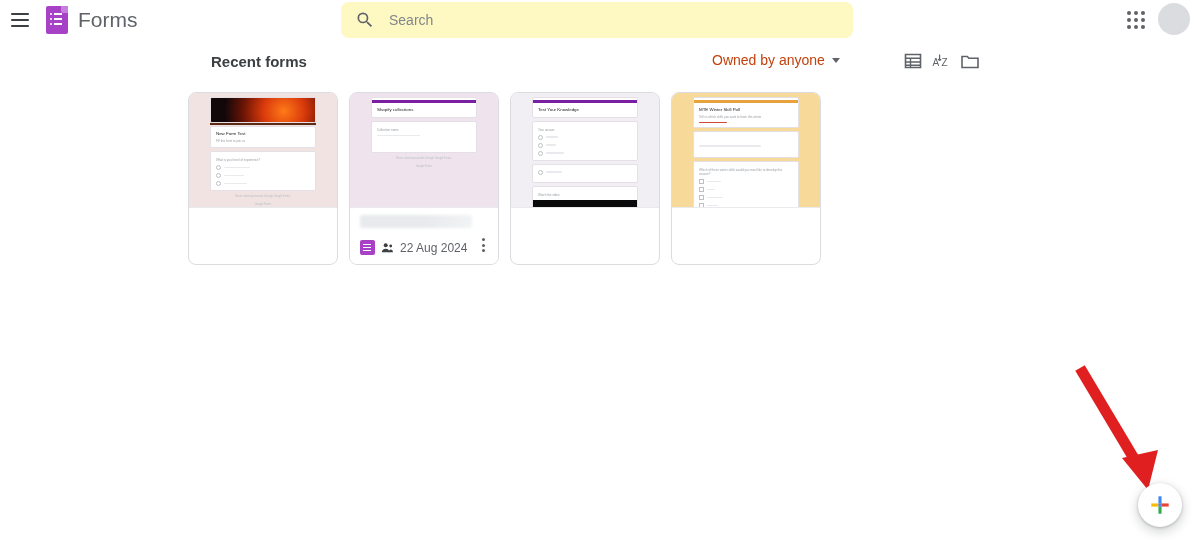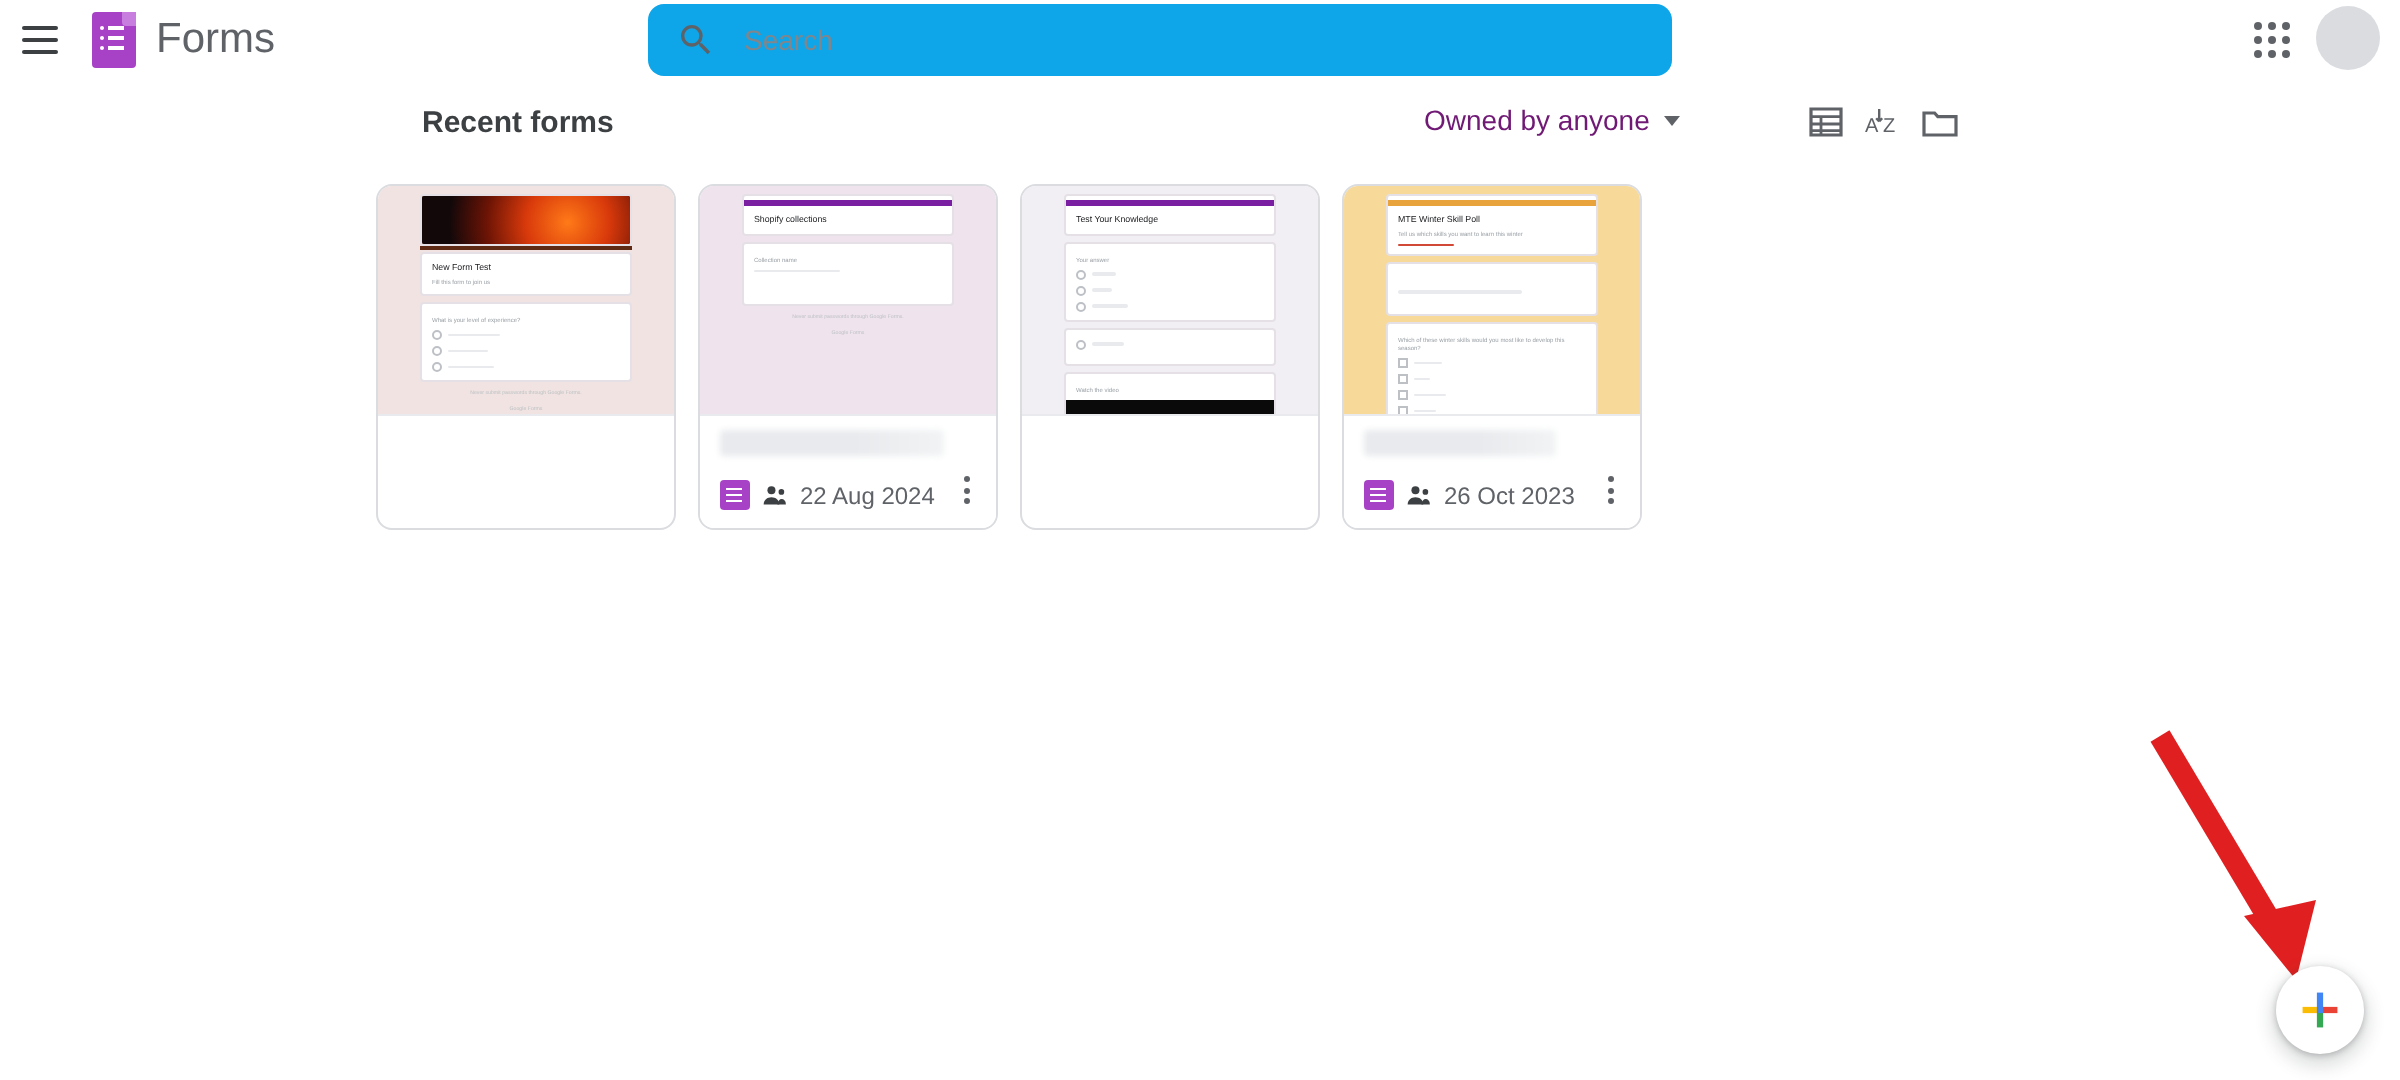--- a/index.html
+++ b/index.html
@@ -69,25 +69,25 @@
   .app-title {
     margin-left: 10px;
     font-size: 21px;
     color: #5f6368;
     letter-spacing: 0px;
     white-space: nowrap;
   }
 
   .searchbar {
     position: absolute;
-    left: 324px;
+    left: 341px;
     top: 2px;
     width: 512px;
     height: 36px;
-    background: #0ea5e9;
+    background: #fef9c3;
     border-radius: 8px;
     display: flex;
     align-items: center;
     cursor: text;
   }
   .search-icon {
     width: 20px; height: 20px;
     margin-left: 14px;
     flex: none;
   }
@@ -150,21 +150,21 @@
     margin-left: 23px;
   }
   .owner-filter {
     position: absolute;
     left: 712px;
     top: 5px;
     display: flex;
     align-items: center;
     gap: 7px;
     font-size: 14px;
-    color: #701a75;
+    color: #c2410c;
     cursor: pointer;
   }
   .caret {
     width: 0; height: 0;
     border-left: 4px solid transparent;
     border-right: 4px solid transparent;
     border-top: 5px solid #5f6368;
   }
   .hdr-icon {
     position: absolute;
@@ -532,42 +532,20 @@
             </div>
           <div class="opt">
               <span class="box"></span>
               <span class="optln" style="width:11px"></span>
             </div>
 
         </div>
 
       </div>
     </div>
-    <div class="card-footer">
-      <div class="redact" style="width:96px"></div>
-      <div class="meta">
-        <div class="mini-forms">
-          <span class="ml"></span>
-            <span class="ml"></span>
-            <span class="ml"></span>
-        </div>
-        <svg class="people-icon" viewBox="0 0 24 22">
-          <circle cx="9" cy="7" r="3.4" fill="#3c4043"></circle>
-          <path d="M2.4 19c0-3.7 3-6 6.6-6s6.6 2.3 6.6 6z" fill="#3c4043"></path>
-          <circle cx="17.4" cy="8.4" r="2.4" fill="#3c4043"></circle>
-          <path d="M14 19c.3-3 2-4.6 3.6-4.6 2 0 3.6 1.6 3.6 4.6z" fill="#3c4043"></path>
-        </svg>
-        <span class="meta-text">26 Oct 2023</span>
-      </div>
-      <div class="kebab">
-          <i></i>
-          <i></i>
-          <i></i>
-        </div>
-    </div>
   </div>
 
 </div>
 
 <svg class="arrow" viewBox="0 0 100 140">
   <path d="M10 6 L72 110" stroke="#e02020" stroke-width="11" stroke-linecap="butt"></path>
   <path d="M78 128 L52 96 L88 88 Z" fill="#e02020"></path>
 </svg>
 
 <div class="fab">

